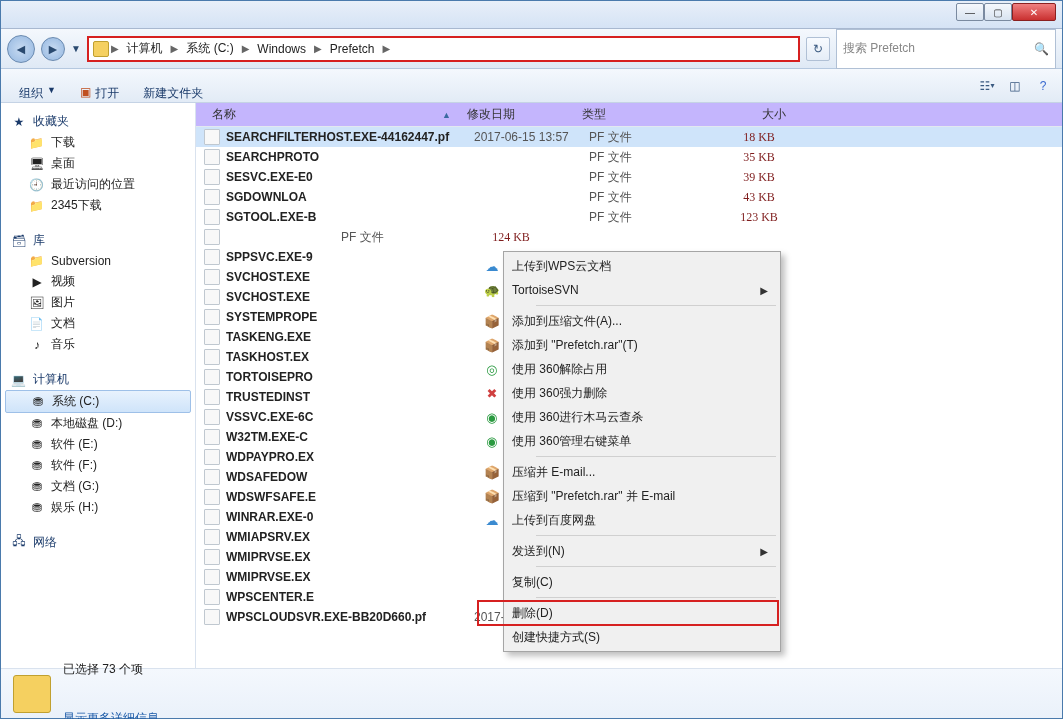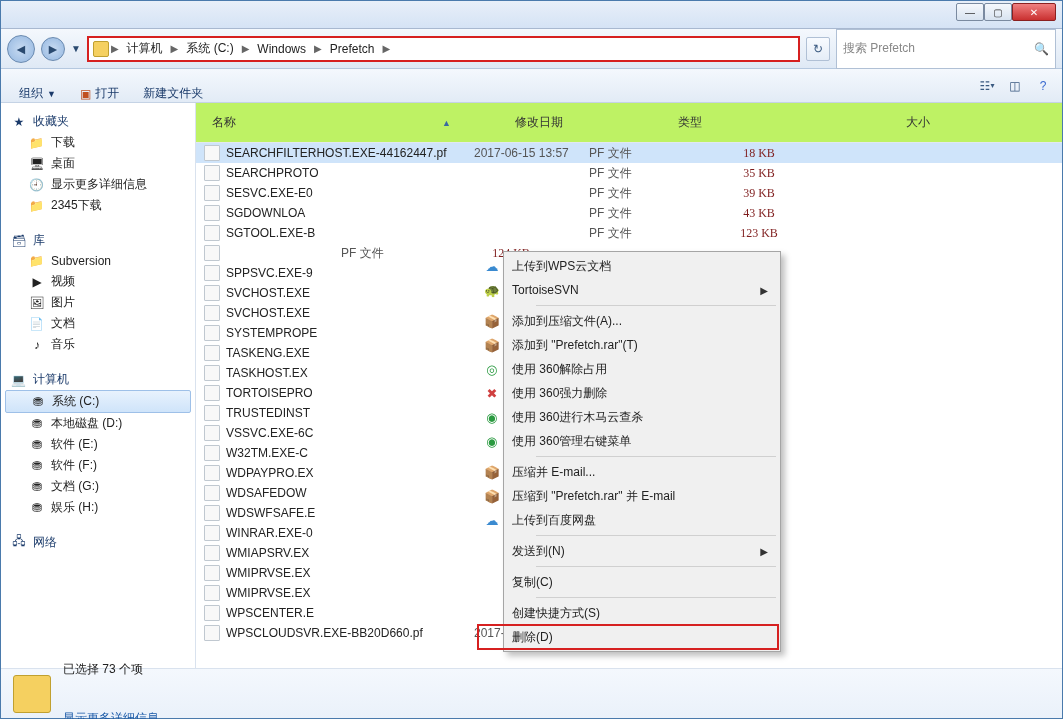--- a/index.html
+++ b/index.html
@@ -20,46 +20,46 @@
 .addressbox { flex:1; height:26px; border:2px solid #d62020; background:#fff; display:flex; align-items:center; padding:0 4px; gap:2px; }
 .addr-icon { width:16px; height:16px; background:#f5d060; border:1px solid #c0a030; border-radius:2px; }
 .crumb { padding: 2px 6px; color:#222; }
 .crumb-sep { color:#666; font-size:10px; }
 .addr-refresh { width:24px; height:24px; border:1px solid #b0c0d5; background:linear-gradient(#f8fbff,#e5edf7); display:flex; align-items:center; justify-content:center; color:#3a5a80; border-radius:2px; }
 
 .searchbox { width:220px; height:40px; border:1px solid #b0c0d5; background:#fff; display:flex; align-items:center; padding:0 6px; color:#888; }
 .searchbox .sicon { margin-left:auto; color:#3a6aa0; }
 
 .toolbar { height:34px; background: linear-gradient(#f4f8fd,#e2ebf6); border-bottom:1px solid #c5d3e5; display:flex; align-items:center; padding:0 8px; gap:4px; }
-.toolbtn { padding:4px 10px; color:#1a3a6a; display:flex; align-items:center; gap:4px; border-radius:2px;margin-top:16px; }
+.toolbtn { padding:4px 10px; color:#1a3a6a; display:flex; gap:4px; border-radius:2px;margin-top:16px; }
 .tbar-right { margin-left:auto; display:flex; gap:6px; align-items:center; }
 .tbar-icon { width:22px; height:22px; display:flex; align-items:center; justify-content:center; color:#3a5a80; border:1px solid transparent; border-radius:2px; }
 
 .body { flex:1; display:flex; overflow:hidden; }
 .nav-pane { width:195px; border-right:1px solid #d9e2ee; padding:8px 0; overflow-y:auto; background:#fff; }
 .nav-group { margin-bottom:14px; }
 .nav-head { display:flex; align-items:center; gap:6px; padding:2px 10px; color:#1a3a6a; }
 .nav-item { display:flex; align-items:center; gap:6px; padding:2px 10px 2px 28px; color:#222; }
 .nav-item.selected { background:linear-gradient(#e8f2fd,#cfe4fa); border:1px solid #9ec0e8; border-radius:2px; margin:0 4px; padding-left:24px; }
 .nav-icon { width:16px; height:16px; display:inline-flex; align-items:center; justify-content:center; font-size:12px; }
 
 .file-area { flex:1; display:flex; flex-direction:column; position:relative; }
-.col-headers { height:40px; border-bottom:1px solid #e2e8f0; display:flex; align-items:center; padding-left:8px; background:#bef264;gap:48px; }
+.col-headers { height:24px; border-bottom:1px solid #e2e8f0; display:flex; align-items:center; padding-left:8px; background:#c4b5fd; }
 .col { color:#333; padding:0 8px; }
 .col.name { width:255px; display:flex; align-items:center; gap:4px; }
 .col.date { width:115px; }
 .col.type { width:120px; }
 .col.size { width:100px; text-align:right; }
 .sort-arr { font-size:9px; color:#3a6aa0; margin-left:auto; }
 
 .file-list { flex:1; overflow:hidden; position:relative; }
 .file-row { height:20px; display:flex; align-items:center; padding-left:8px; }
 .file-row.sel { background:#cfe4fa; }
 .file-row .ficon { width:16px; height:16px; border:1px solid #c0c8d0; background:#f8f8f8; margin-right:6px; border-radius:1px; }
-.file-row .fname { width:248px; color:#222; overflow:hidden; white-space:nowrap; text-overflow:ellipsis; }
+.file-row .fname { width:248px; color:#222; overflow:hidden; white-space:nowrap; text-overflow:ellipsis;font-weight:bold; }
 .file-row .fdate { width:115px; color:#555; }
 .file-row .ftype { width:120px; color:#555; }
 .file-row .fsize { width:100px; text-align:center; color:#7f1d1d;font-family:Liberation Serif, serif; }
 
 .context-menu { position:absolute; left:307px; top:148px; width:278px; background:#f0f0f0; border:1px solid #a5a5a5; box-shadow:4px 4px 6px rgba(0,0,0,.25); z-index:50; padding:2px; }
 .cm-item { height:24px; display:flex; align-items:center; padding:0 30px 0 6px; position:relative; margin-left:-28px; padding-left:34px; color:#222; }
 .cm-item .cm-icon { position:absolute; left:4px; width:20px; height:20px; display:flex; align-items:center; justify-content:center; font-size:13px; }
 .cm-item .cm-arrow { position:absolute; right:10px; font-size:10px; color:#333; }
 .cm-item.boxed { outline:2px solid #d62020; outline-offset:-1px; }
 .cm-sep { height:1px; background:#d0d0d0; margin:3px 2px 3px 30px; }
@@ -133,21 +133,21 @@
             <div class="nav-item">
               <span class="nav-icon">📁</span>
               <span>下载</span>
             </div>
             <div class="nav-item">
               <span class="nav-icon">🖥</span>
               <span>桌面</span>
             </div>
             <div class="nav-item">
               <span class="nav-icon">🕘</span>
-              <span>显示更多详细信息</span>
+              <span>最近访问的位置</span>
             </div>
             <div class="nav-item">
               <span class="nav-icon">📁</span>
               <span>2345下载</span>
             </div>
           </div>
       </div>
       <div class="nav-group">
         <div class="nav-head">
             <span class="nav-icon">🗃</span>
@@ -454,25 +454,25 @@
           <div class="cm-sep"></div>
           <div class="cm-item">
             <span>发送到(N)</span>
             <span class="cm-arrow">▶</span>
           </div>
           <div class="cm-sep"></div>
           <div class="cm-item">
             <span>复制(C)</span>
           </div>
           <div class="cm-sep"></div>
-          <div class="cm-item">
-            <span>创建快捷方式(S)</span>
-          </div>
           <div class="cm-item boxed">
             <span>删除(D)</span>
+          </div>
+          <div class="cm-item">
+            <span>创建快捷方式(S)</span>
           </div>
         </div>
     </div>
   </div>
 
   <div class="statusbar">
     <div class="sb-icon"></div>
     <div class="sb-text">
       <div class="line1">已选择 73 个项</div>
       <div class="line2">显示更多详细信息...</div>

